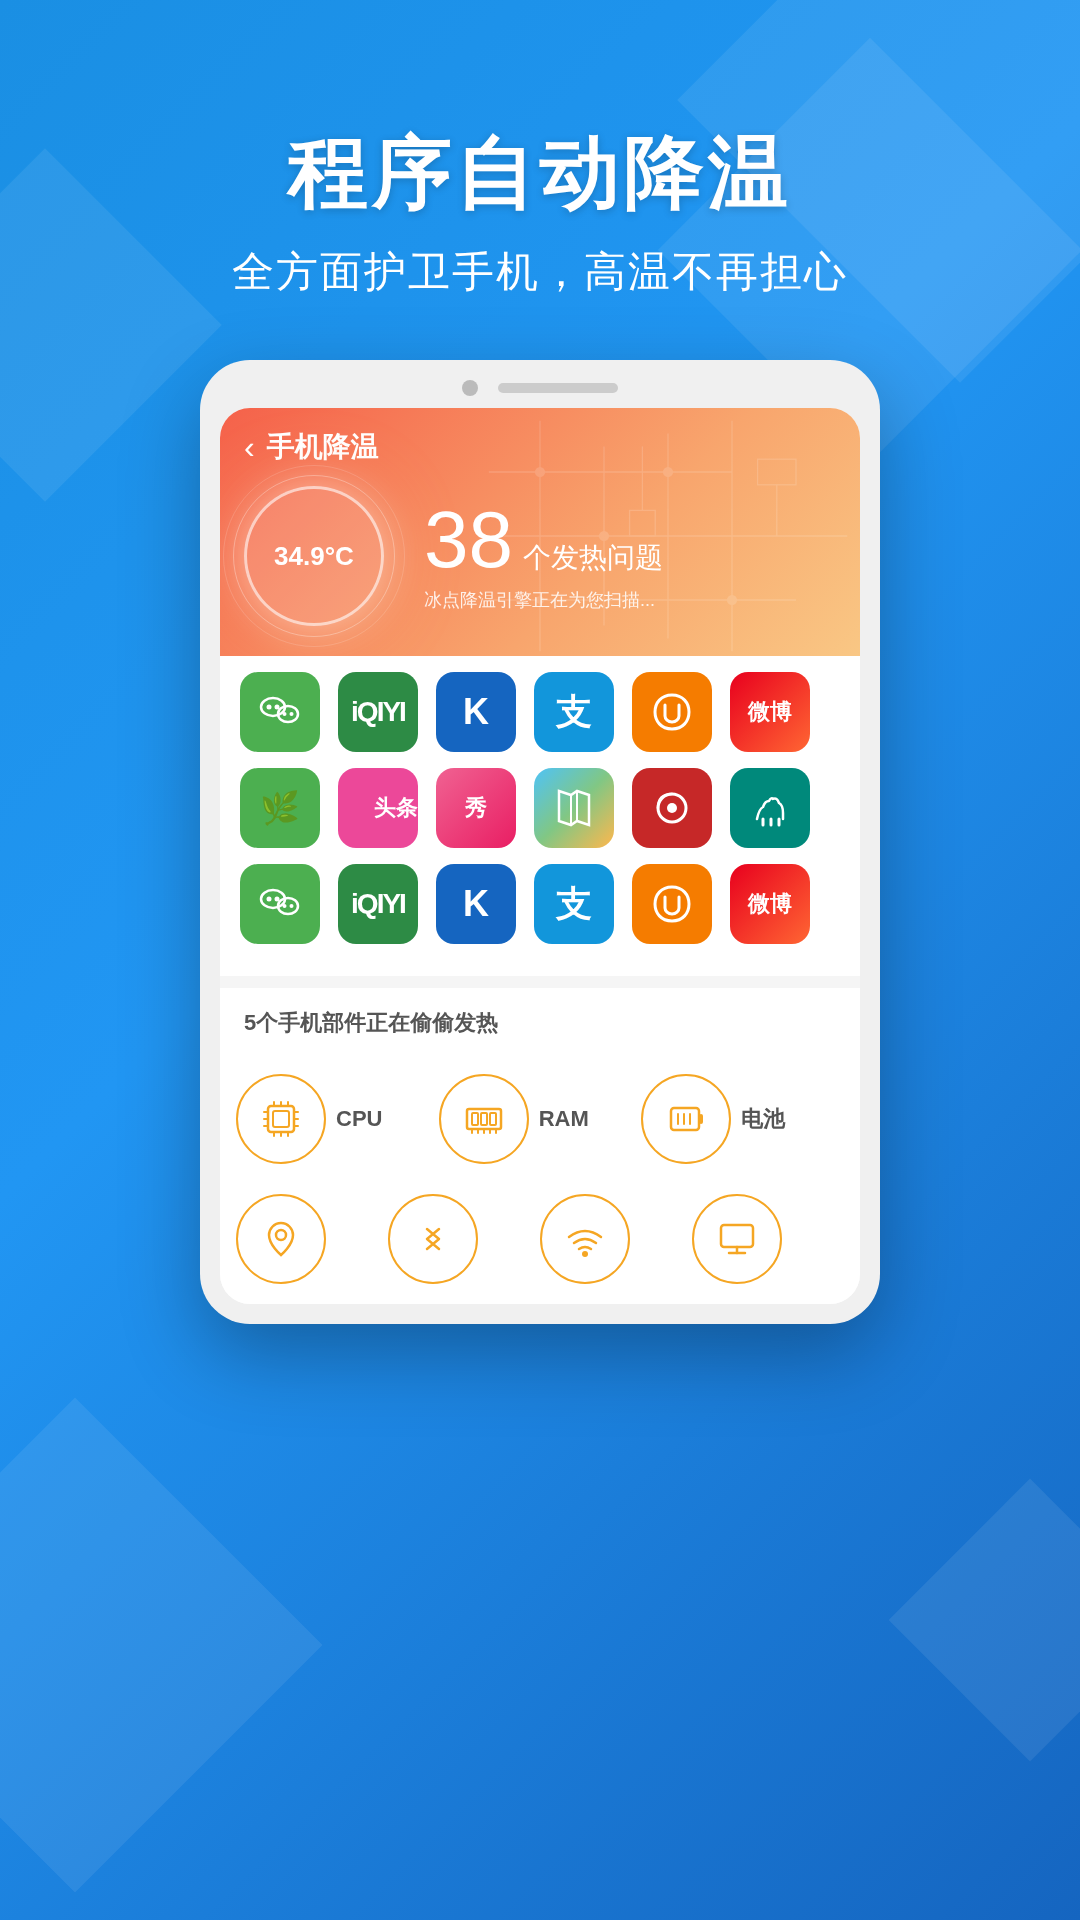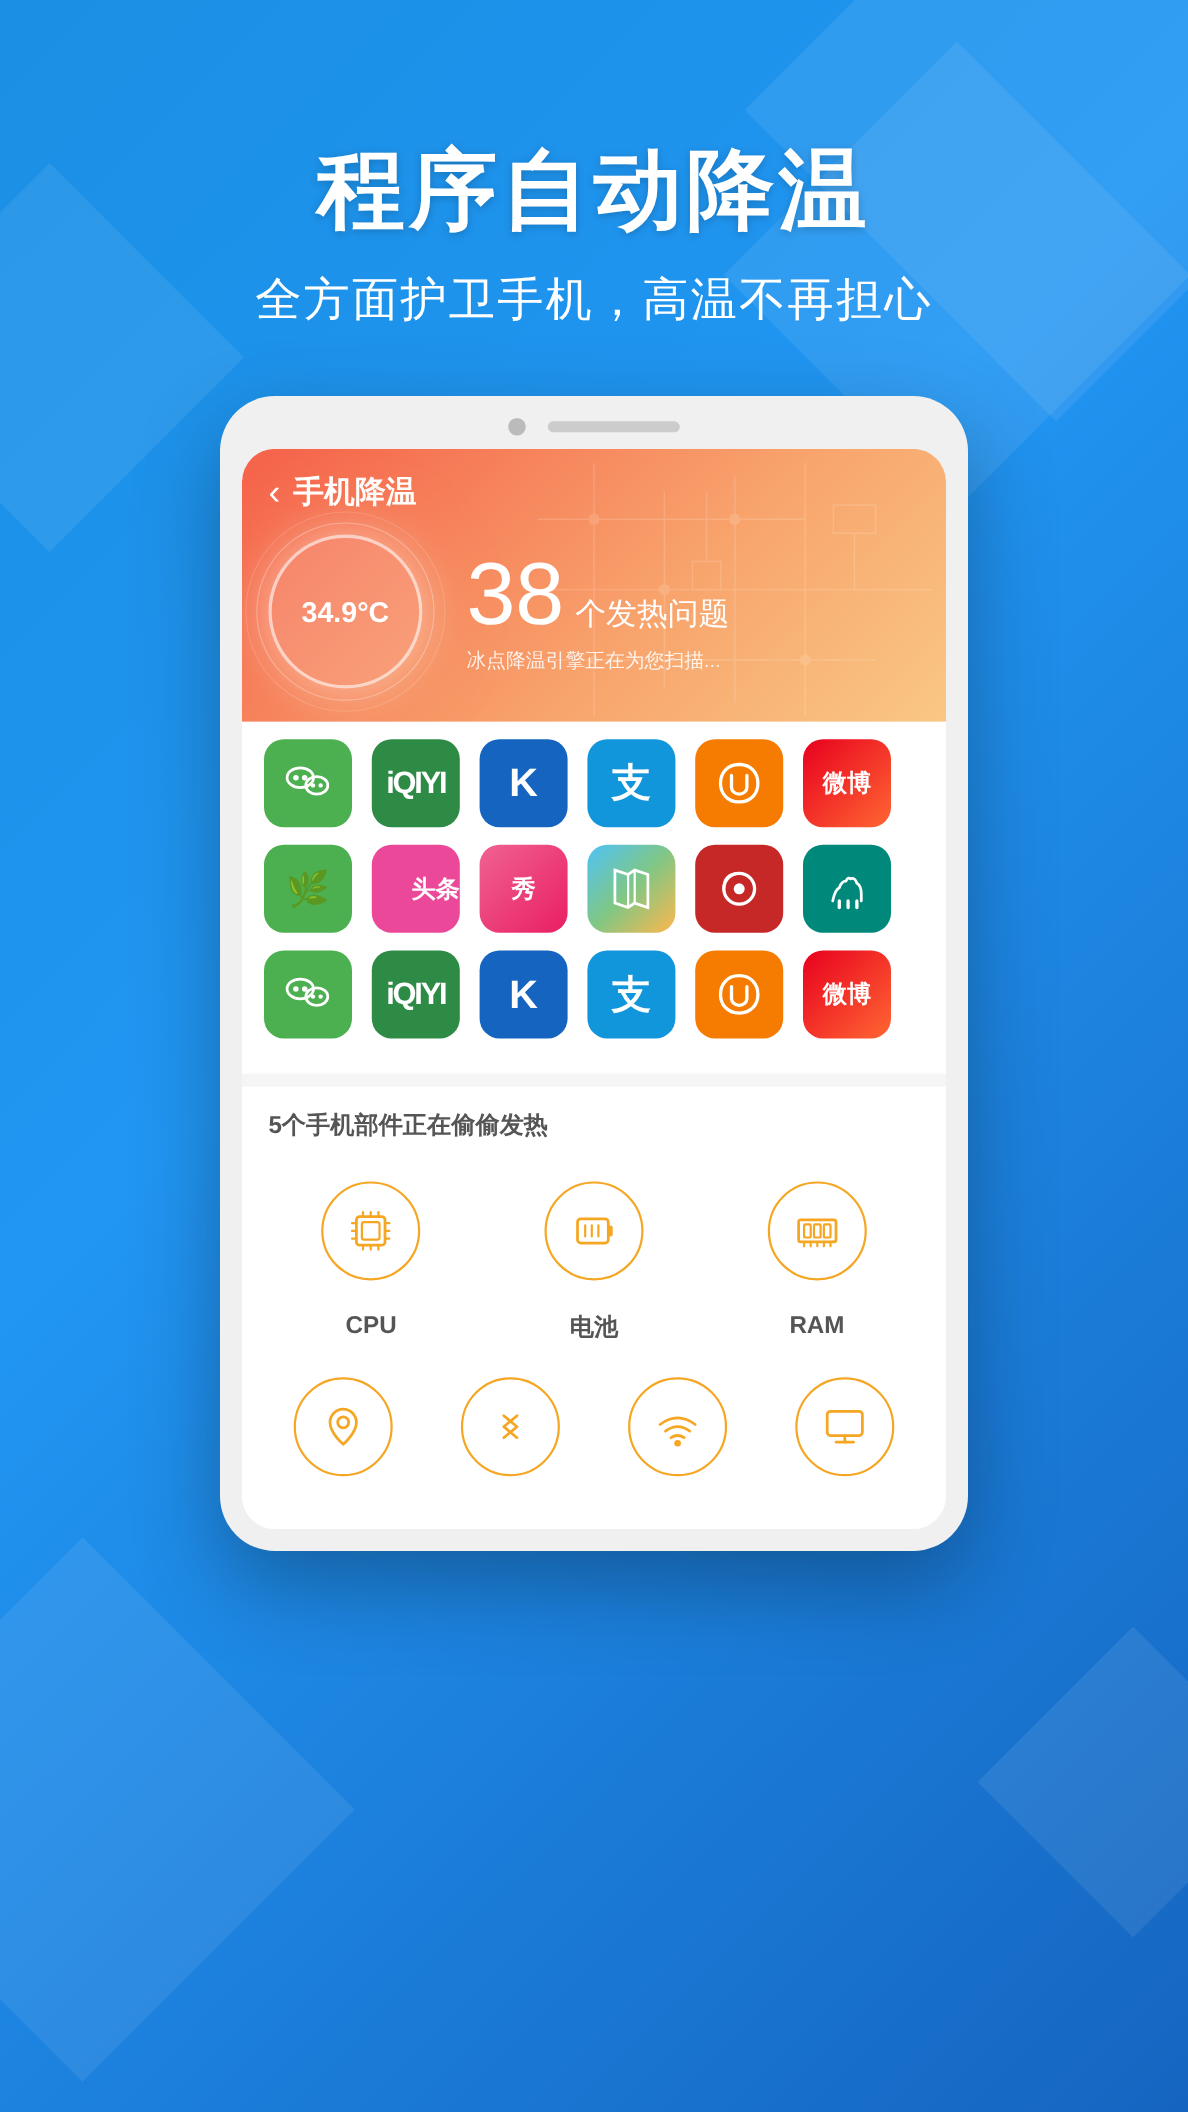--- a/index.html
+++ b/index.html
@@ -234,23 +234,23 @@
       font-weight: bold;
     }
     .hw-icons-row {
       display: flex;
       padding: 20px 16px;
       gap: 0;
     }
     .hw-icon-item {
       flex: 1;
       display: flex;
-      flex-direction: column;
-      align-items: center;
-      gap: 28px;
+      flex-direction: row;
+      align-items: center;
+      gap: 10px;
       text-align: center;
     }
     .hw-icon-circle {
       width: 90px;
       height: 90px;
       border-radius: 50%;
       border: 2px solid #f5a623;
       display: flex;
       align-items: center;
       justify-content: center;
@@ -453,45 +453,45 @@
                 <line x1="38" y1="18" x2="42" y2="18" stroke="#f5a623" stroke-width="2" stroke-linecap="round"></line>
                 <line x1="38" y1="25" x2="42" y2="25" stroke="#f5a623" stroke-width="2" stroke-linecap="round"></line>
                 <line x1="38" y1="32" x2="42" y2="32" stroke="#f5a623" stroke-width="2" stroke-linecap="round"></line>
               </svg>
             </div>
             <span class="hw-label">CPU</span>
           </div>
           <div class="hw-icon-item">
             <div class="hw-icon-circle">
               <svg width="50" height="50" viewBox="0 0 50 50">
-                <rect x="10" y="14" width="28" height="22" rx="3" fill="none" stroke="#f5a623" stroke-width="2.5"></rect>
-                <rect x="38" y="20" width="4" height="10" rx="2" fill="#f5a623"></rect>
-                <line x1="17" y1="20" x2="17" y2="30" stroke="#f5a623" stroke-width="2" stroke-linecap="round"></line>
-                <line x1="23" y1="20" x2="23" y2="30" stroke="#f5a623" stroke-width="2" stroke-linecap="round"></line>
-                <line x1="29" y1="20" x2="29" y2="30" stroke="#f5a623" stroke-width="2" stroke-linecap="round"></line>
-              </svg>
-            </div>
-            <span class="hw-label">电池</span>
-          </div>
-          <div class="hw-icon-item">
-            <div class="hw-icon-circle">
-              <svg width="50" height="50" viewBox="0 0 50 50">
                 <rect x="8" y="15" width="34" height="20" rx="2" fill="none" stroke="#f5a623" stroke-width="2.5"></rect>
                 <rect x="13" y="19" width="6" height="12" rx="1" fill="none" stroke="#f5a623" stroke-width="2"></rect>
                 <rect x="22" y="19" width="6" height="12" rx="1" fill="none" stroke="#f5a623" stroke-width="2"></rect>
                 <rect x="31" y="19" width="6" height="12" rx="1" fill="none" stroke="#f5a623" stroke-width="2"></rect>
                 <line x1="13" y1="35" x2="13" y2="39" stroke="#f5a623" stroke-width="2" stroke-linecap="round"></line>
                 <line x1="19" y1="35" x2="19" y2="39" stroke="#f5a623" stroke-width="2" stroke-linecap="round"></line>
                 <line x1="25" y1="35" x2="25" y2="39" stroke="#f5a623" stroke-width="2" stroke-linecap="round"></line>
                 <line x1="31" y1="35" x2="31" y2="39" stroke="#f5a623" stroke-width="2" stroke-linecap="round"></line>
                 <line x1="37" y1="35" x2="37" y2="39" stroke="#f5a623" stroke-width="2" stroke-linecap="round"></line>
               </svg>
             </div>
             <span class="hw-label">RAM</span>
           </div>
+          <div class="hw-icon-item">
+            <div class="hw-icon-circle">
+              <svg width="50" height="50" viewBox="0 0 50 50">
+                <rect x="10" y="14" width="28" height="22" rx="3" fill="none" stroke="#f5a623" stroke-width="2.5"></rect>
+                <rect x="38" y="20" width="4" height="10" rx="2" fill="#f5a623"></rect>
+                <line x1="17" y1="20" x2="17" y2="30" stroke="#f5a623" stroke-width="2" stroke-linecap="round"></line>
+                <line x1="23" y1="20" x2="23" y2="30" stroke="#f5a623" stroke-width="2" stroke-linecap="round"></line>
+                <line x1="29" y1="20" x2="29" y2="30" stroke="#f5a623" stroke-width="2" stroke-linecap="round"></line>
+              </svg>
+            </div>
+            <span class="hw-label">电池</span>
+          </div>
         </div>
 
         <div class="hw-icons-row-2">
           <div class="hw-icon-item">
             <div class="hw-icon-circle">
               <svg width="48" height="48" viewBox="0 0 48 48">
                 <path d="M24 8 C17 8 12 14 12 20 C12 30 24 40 24 40 C24 40 36 30 36 20 C36 14 31 8 24 8Z" fill="none" stroke="#f5a623" stroke-width="2.5"></path>
                 <circle cx="24" cy="20" r="5" fill="none" stroke="#f5a623" stroke-width="2.5"></circle>
               </svg>
             </div>

